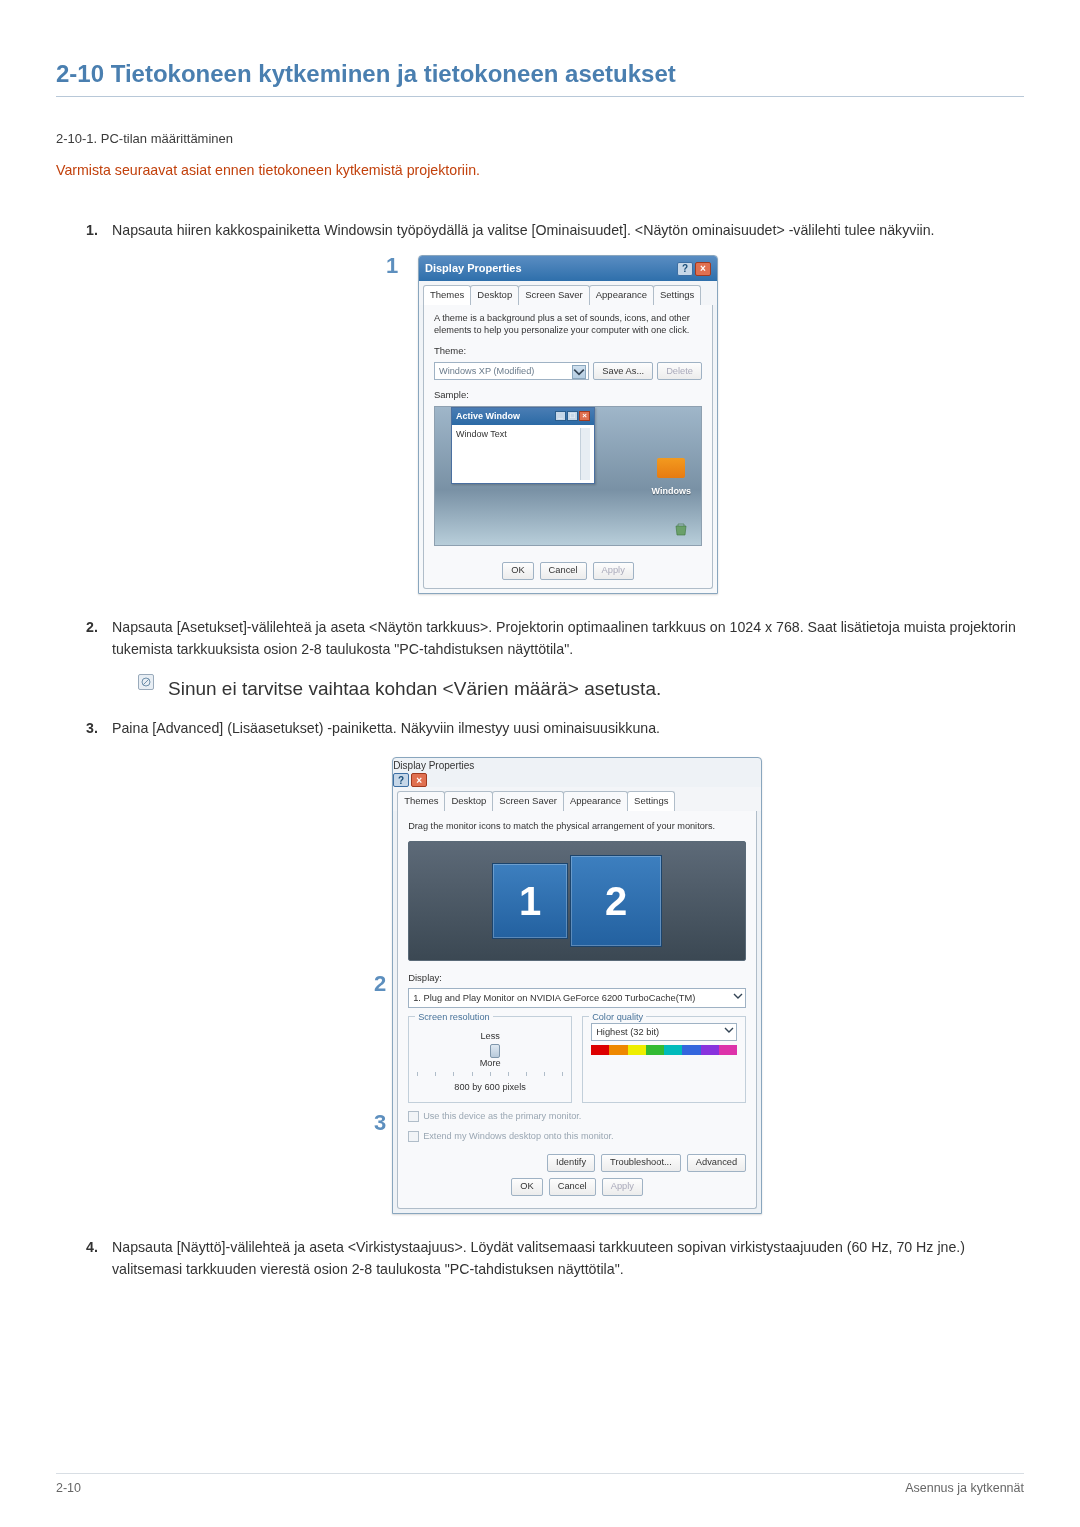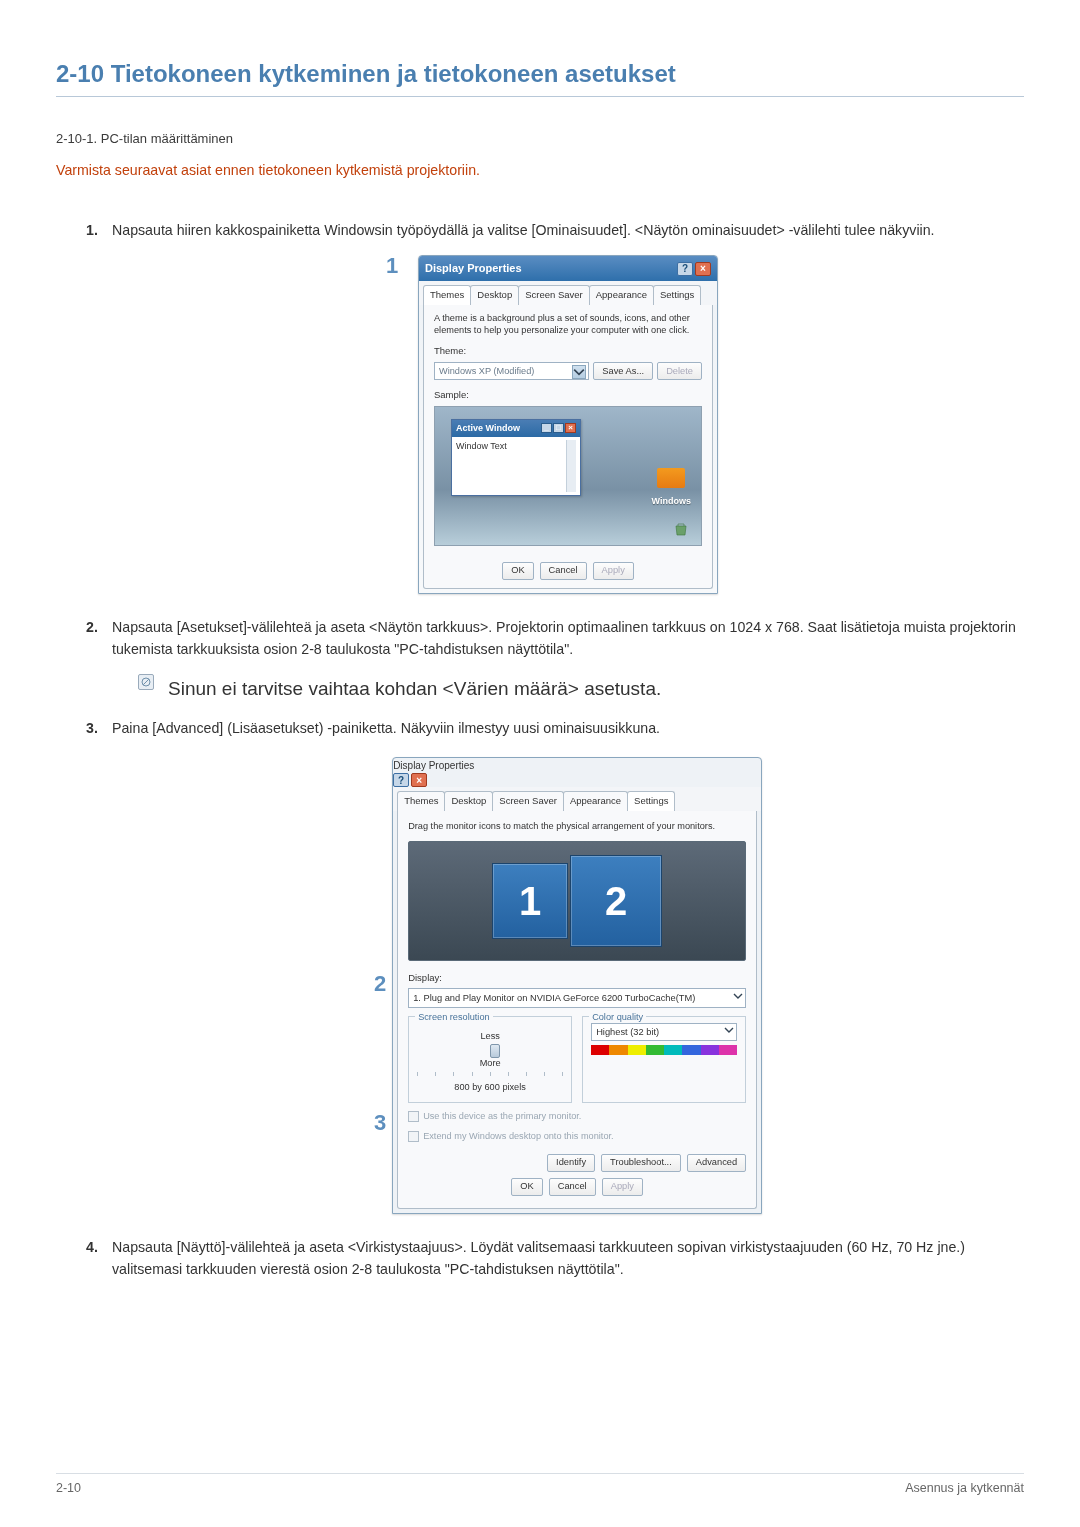--- a/index.html
+++ b/index.html
@@ -28,28 +28,28 @@
   .tab.active { background:#fff; font-weight:400; position:relative; z-index:2;}
   .dialog-body { background:#f8f9fb; border:1px solid #b0bdc9; border-top:none; margin:0 4px 4px 4px; padding:8px 10px 6px 10px; border-radius:0 0 3px 3px;}
   .desc { font-size:9.2px; color:#333; line-height:1.25; margin-bottom:8px;}
   .lbl { font-size:9.5px; color:#333; margin-bottom:3px;}
   .row1 { display:flex; gap:4px; align-items:center; margin-bottom:8px;}
   .dropdown { flex:1; height:18px; border:1px solid #9fb2c4; background:#fff; display:flex; align-items:center; padding:0 4px; font-size:9.2px; color:#6b7c8c; position:relative;}
   .dropdown .dd-arrow { position:absolute; right:2px; top:2px; width:14px; height:14px; background:linear-gradient(#cfe0ef,#b5cde2); border:1px solid #8aa6bd; display:flex; align-items:center; justify-content:center;}
   .wbtn { height:18px; padding:0 8px; border:1px solid #9fb2c4; background:linear-gradient(#fdfdfd,#ececec); font-size:9.3px; color:#333; border-radius:2px; display:inline-flex; align-items:center;}
   .wbtn.disabled { color:#aab; }
   .sample-box { height:140px; background: linear-gradient(#9fb6c9,#7991a5 60%,#b8ceda 100%); border:1px solid #8ea0b0; position:relative; margin-bottom:10px; overflow:hidden;}
-  .aw { position:absolute; left:16px; top:12px; width:130px; background:#fff; border:1px solid #4a6fa0; box-shadow:1px 1px 2px rgba(0,0,0,.2);}
+  .aw { position:absolute; left:16px; top:0; width:144px; background:#fff; border:1px solid #4a6fa0; box-shadow:1px 1px 2px rgba(0,0,0,.2);}
   .aw-head { background:linear-gradient(#4a7db4,#2b6aa5); color:#fff; font-size:9px; font-weight:700; padding:2px 4px; display:flex; justify-content:space-between; align-items:center;}
   .aw-head .mini-btns { display:flex; gap:1px;}
   .mini-b{ width:11px;height:10px;border:1px solid #2b5d8c;background:#c6d7e8;font-size:8px;display:flex;align-items:center;justify-content:center;}
   .mini-b.cls{background:#e07050;color:#fff;border-color:#a03a20;}
   .aw-body { height:58px; padding:3px 4px; font-size:9px; color:#333; display:flex; justify-content:space-between;}
   .aw-scroll{ width:10px; background:#e7edf3; border-left:1px solid #c4d0db;}
-  .logo-area{ position:absolute; right:10px; bottom:36px; text-align:center;}
+  .logo-area{ position:absolute; right:10px; bottom:46px; text-align:center;}
   .logo-flag{ width:28px;height:20px;background:linear-gradient(#f39a1e,#e77b12);border-radius:2px;display:inline-block;}
   .logo-txt{ color:#fff;font-size:9px;font-weight:700;text-shadow:0 1px 1px rgba(0,0,0,.4);}
   .recycle{ position:absolute; right:12px; bottom:8px; width:16px; height:16px;}
   .recycle svg{width:16px;height:16px;}
   .btnrow { display:flex; justify-content:center; gap:6px; padding:6px 0 2px 0;}
 
   
   .dialog2-wrap { display:flex; justify-content:center; margin:18px 0 22px 0;}
   .d2-outer { display:flex; align-items:flex-start; gap:6px;}
   .d2-nums { display:flex; flex-direction:column; gap:105px; padding-top:210px; font-size:22px; font-weight:700; color:#5d8fbe;}

